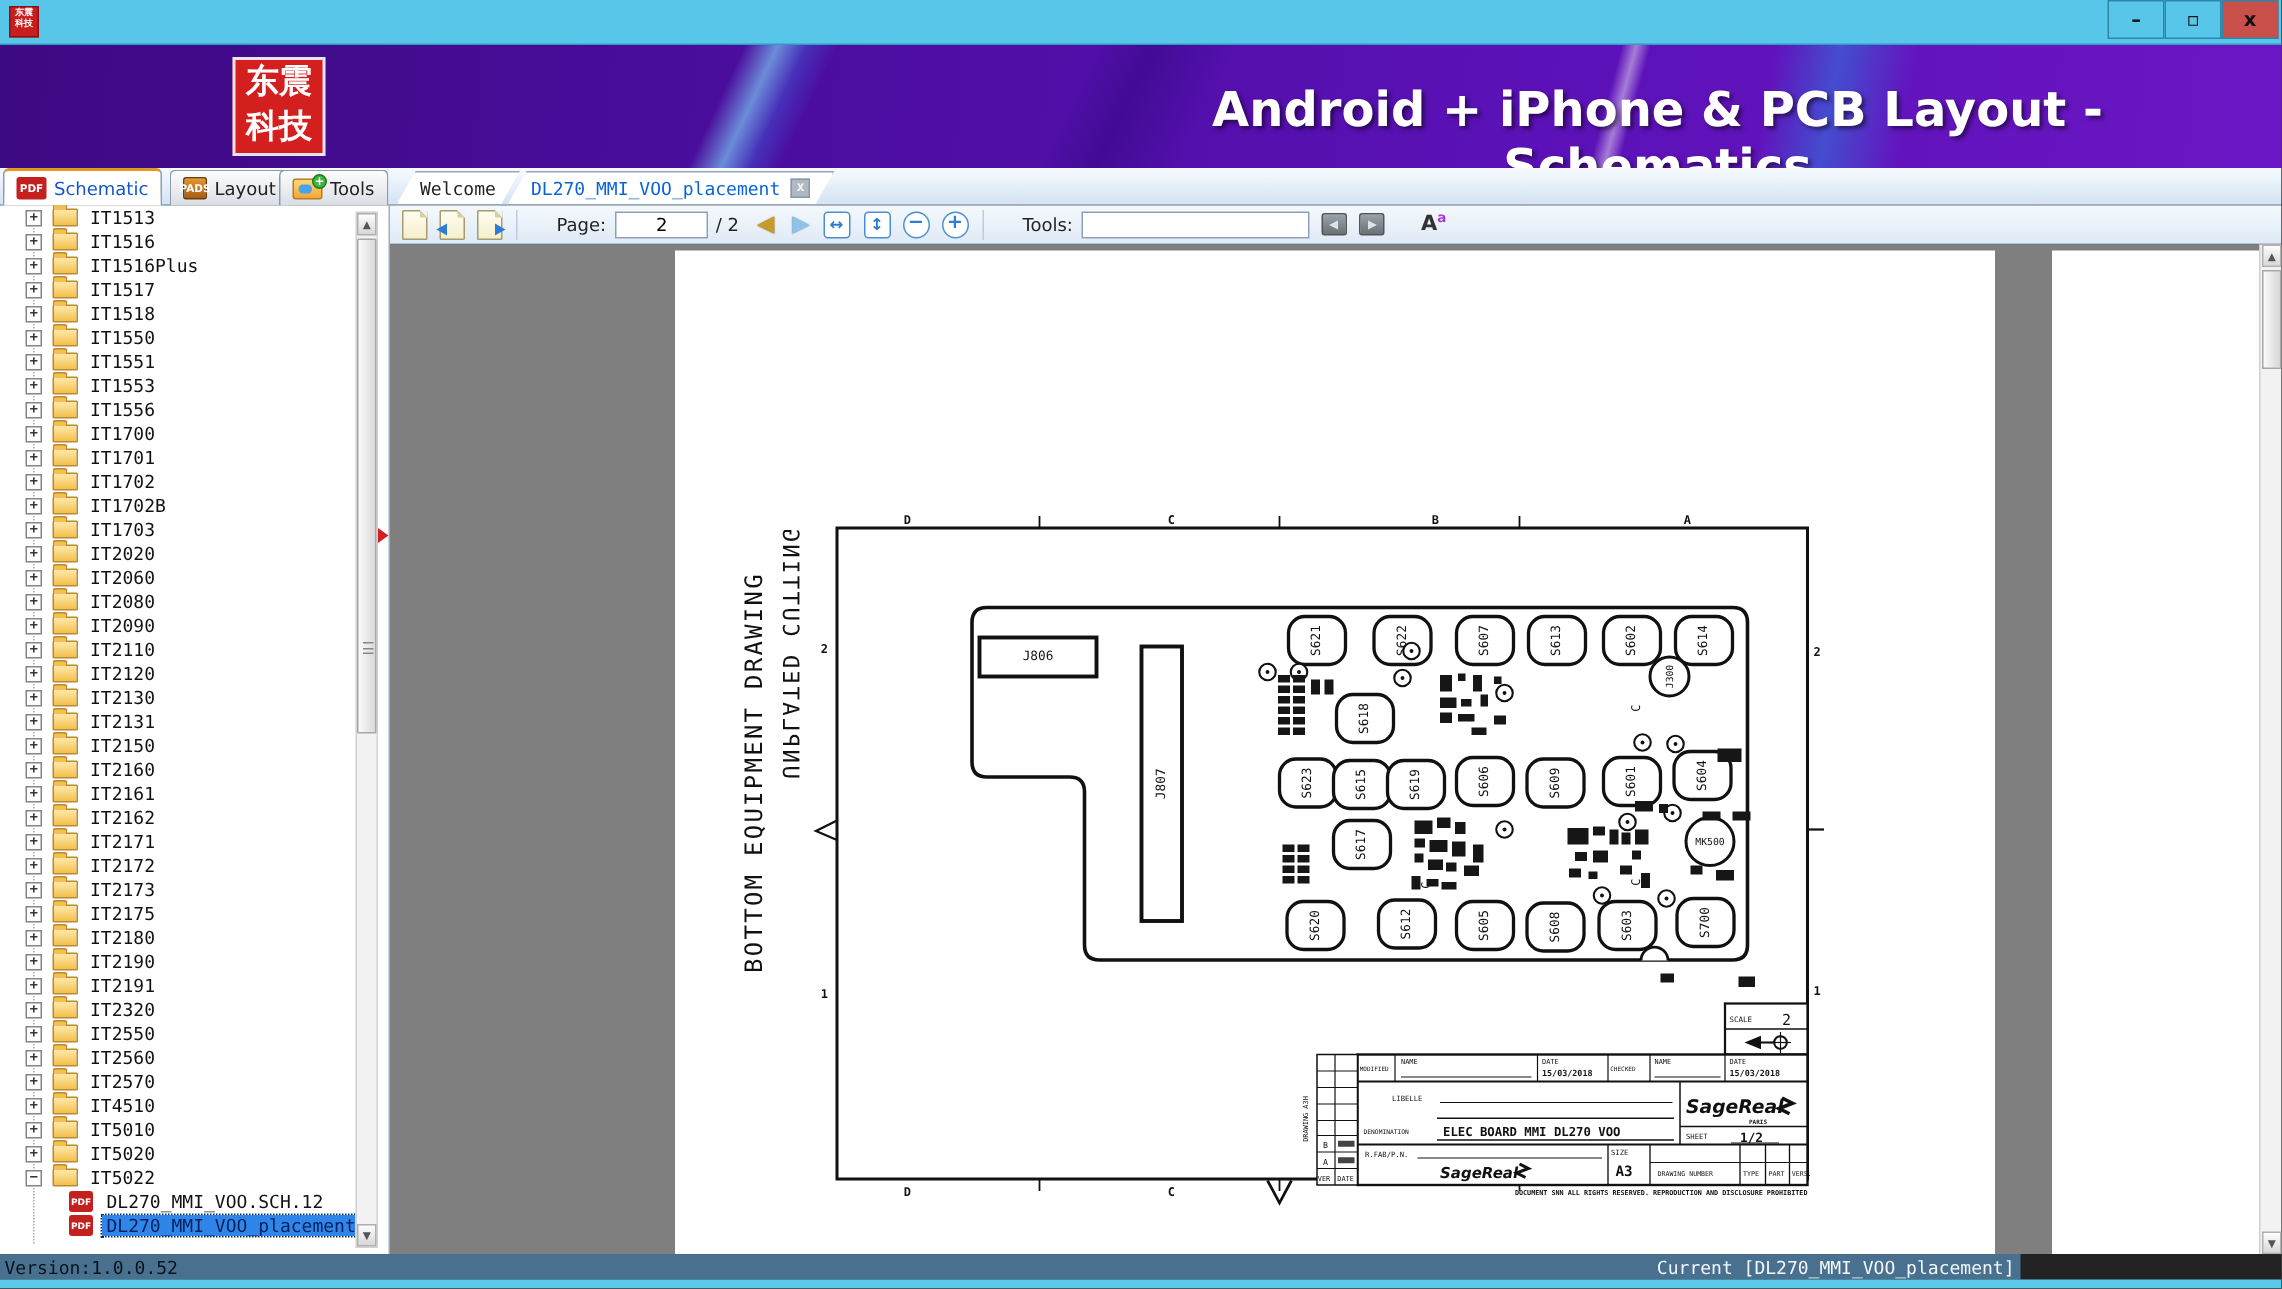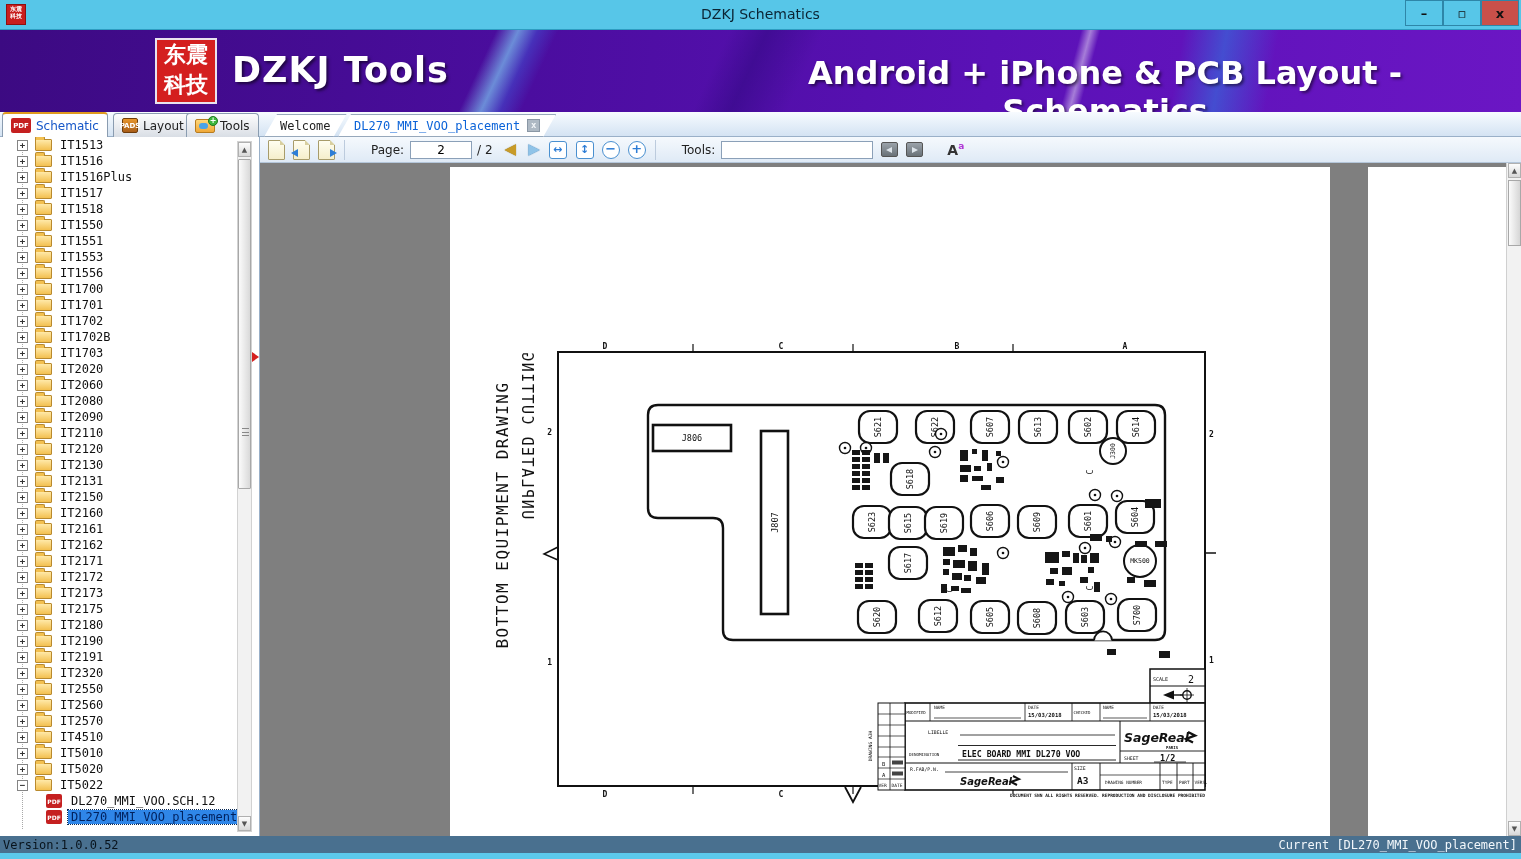--- a/index.html
+++ b/index.html
@@ -85,53 +85,51 @@
   
   .content { position:absolute; left:260px; top:163px; width:1261px; height:673px; background:#7f7f7f; }
   .page { position:absolute; left:190px; top:4px; width:880px; height:669px; background:#fff; }
   .page2 { position:absolute; left:1108px; top:4px; width:138px; height:669px; background:#fff; }
   #drawing { position:absolute; left:0; top:0; pointer-events:none; }
   .v-sb { position:absolute; left:1246px; top:0; width:15px; height:673px; background:#f2f2f2; border-left:1px solid #d0d0d0; }
   .v-sb .sb-btn { left:1px; }
   .v-sb .vthumb { position:absolute; left:1px; top:17px; width:13px; height:66px; background:linear-gradient(90deg,#fbfbfb,#d6d6d6); border:1px solid #a8a8a8; }
 
   
-  .statusbar { position:absolute; left:0; top:836px; width:1521px; height:17px; background:#49708f; font:12px "DejaVu Sans Mono",monospace; }
+  .statusbar { position:absolute; left:0; top:836px; width:1347px; height:17px; background:#49708f; font:12px "DejaVu Sans Mono",monospace; }
   .status-left { position:absolute; left:3px; top:2px; color:#08131c; }
   .status-right { position:absolute; right:4px; top:2px; color:#f2f7fb; }
   .status-strip { position:absolute; left:0; top:853px; width:1521px; height:6px; background:#5cc9ec; }
 </style>
 </head>
 <body>
 
 <div class="app">
 
   <div class="titlebar">
     <div class="app-icon">
       <div>东震</div>
       <div>科技</div>
     </div>
-    <div class="title-text">DZKJ Schematics</div>
     <div class="win-controls">
       <div class="winbtn">–</div>
       <div class="winbtn">▫</div>
       <div class="winbtn close">x</div>
     </div>
   </div>
 
   <div class="banner">
     <div class="streak-a"></div>
     <div class="streak-b"></div>
     <div class="streak-c"></div>
     <div class="streak-d"></div>
     <div class="logo-box">
       <div>东震</div>
       <div>科技</div>
     </div>
-    <div class="brand-name">DZKJ Tools</div>
     <div class="tagline">Android + iPhone &amp; PCB Layout - Schematics</div>
   </div>
 
   <div class="tabbar">
     <div class="mtab active" style="left:2px;">
       <span class="ticon-pdf">PDF</span>
       <span>Schematic</span>
     </div>
     <div class="mtab" style="left:113px;">
       <span class="ticon-pads">PADS</span>

